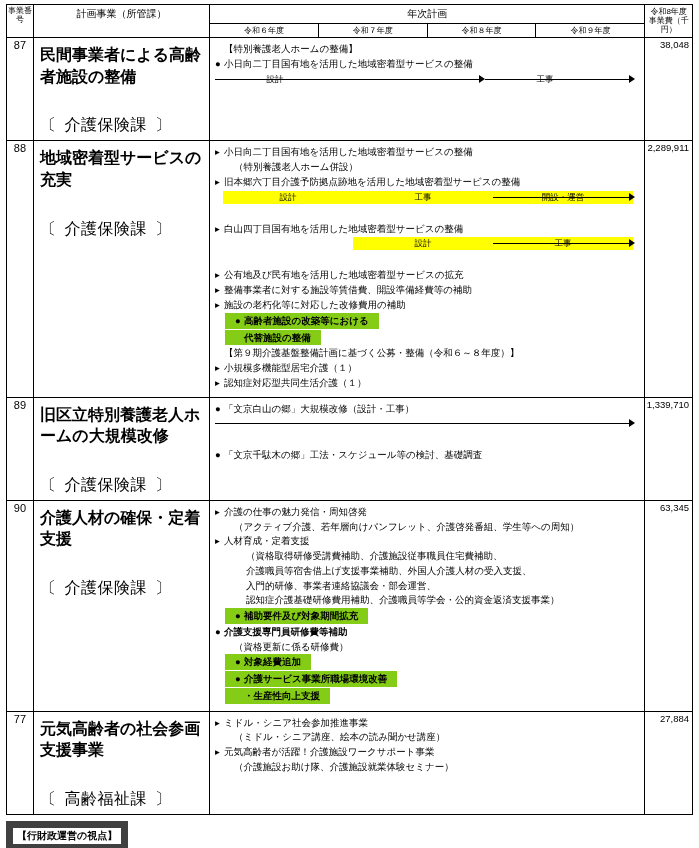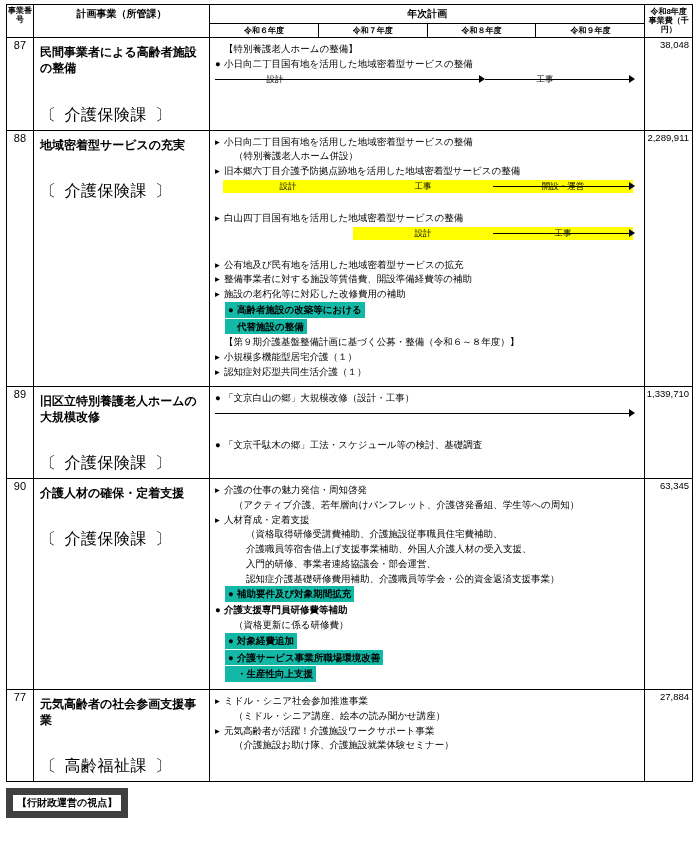--- a/index.html
+++ b/index.html
@@ -5,53 +5,53 @@
   html,body{margin:0;padding:0;background:#ffffff;}
   body{
     width:699px;
     font-family:"Liberation Sans","DejaVu Sans",sans-serif;
     color:#000;
     -webkit-font-smoothing:none;
   }
   .page{width:699px;box-sizing:border-box;padding:4px 6px 6px 6px;}
   table.main{border-collapse:collapse;width:687px;table-layout:fixed;}
   table.main th, table.main td{border:1px solid #000;vertical-align:top;}
-  .hdr{ text-align:center; font-weight:bold; font-size:10px; padding:2px 0;}
+  .hdr{ text-align:center; font-weight:normal; font-size:10px; padding:2px 0;}
   .hdr-small{font-size:8px;line-height:1.15;}
   .col-no{width:26px;}
   .col-name{width:170px;}
   .col-y{width:105px;}
   .col-amt{width:46px;}
 
   
   .cellno{ text-align:center; font-size:11px; vertical-align:middle;margin-top:29px; }
   .cellamt{ text-align:right; font-size:9.5px; vertical-align:middle; padding-right:3px;}
 
   
   .proj{padding:6px 4px 4px 6px;}
-  .proj .title{font-size:12px;font-weight:bold;line-height:1.35;}
+  .proj .title{font-size:16px;font-weight:bold;line-height:1.35;}
   .proj .dept{margin-top:28px;font-size:16px;letter-spacing:0.5px;}
   .proj .dept .br{display:inline-block;width:8px;}
 
   
   .plan{padding:4px 5px 6px 5px;position:relative;}
   .line{font-size:9.5px;line-height:1.45;margin:0 0 1px 0;white-space:nowrap;}
   .line.ind1{padding-left:10px;}
   .line.ind2{padding-left:22px;}
   .bullet{display:inline-block;width:9px;}
 
   .bold{font-weight:bold;}
 
   
   .band{position:relative;height:29px;margin:2px 0;}
   .seg{position:absolute;top:0;height:13px;background:#ffff00;font-size:8.5px;text-align:center;line-height:13px;}
   .seg.plain{background:transparent;}
   .arrowline{position:absolute;top:6px;height:1px;background:#000;}
   .arrowhead{position:absolute;top:2px;width:0;height:0;border-top:4px solid transparent;border-bottom:4px solid transparent;border-left:6px solid #000;}
-  .hlblock{background:#14b8a6;padding:1px 3px;display:inline-block;}
+  .hlblock{background:#84cc16;padding:1px 10px;display:inline-block;}
 
   
   .footer{margin-top:6px;}
   .foot-title{display:inline-block;border:7px solid #404040;padding:1px 4px;font-size:10px;font-weight:bold;}
   .foot-body{margin-top:3px;font-size:10.5px;line-height:1.5;text-align:justify;}
 </style>
 </head>
 <body>
 
 <div class="page">

